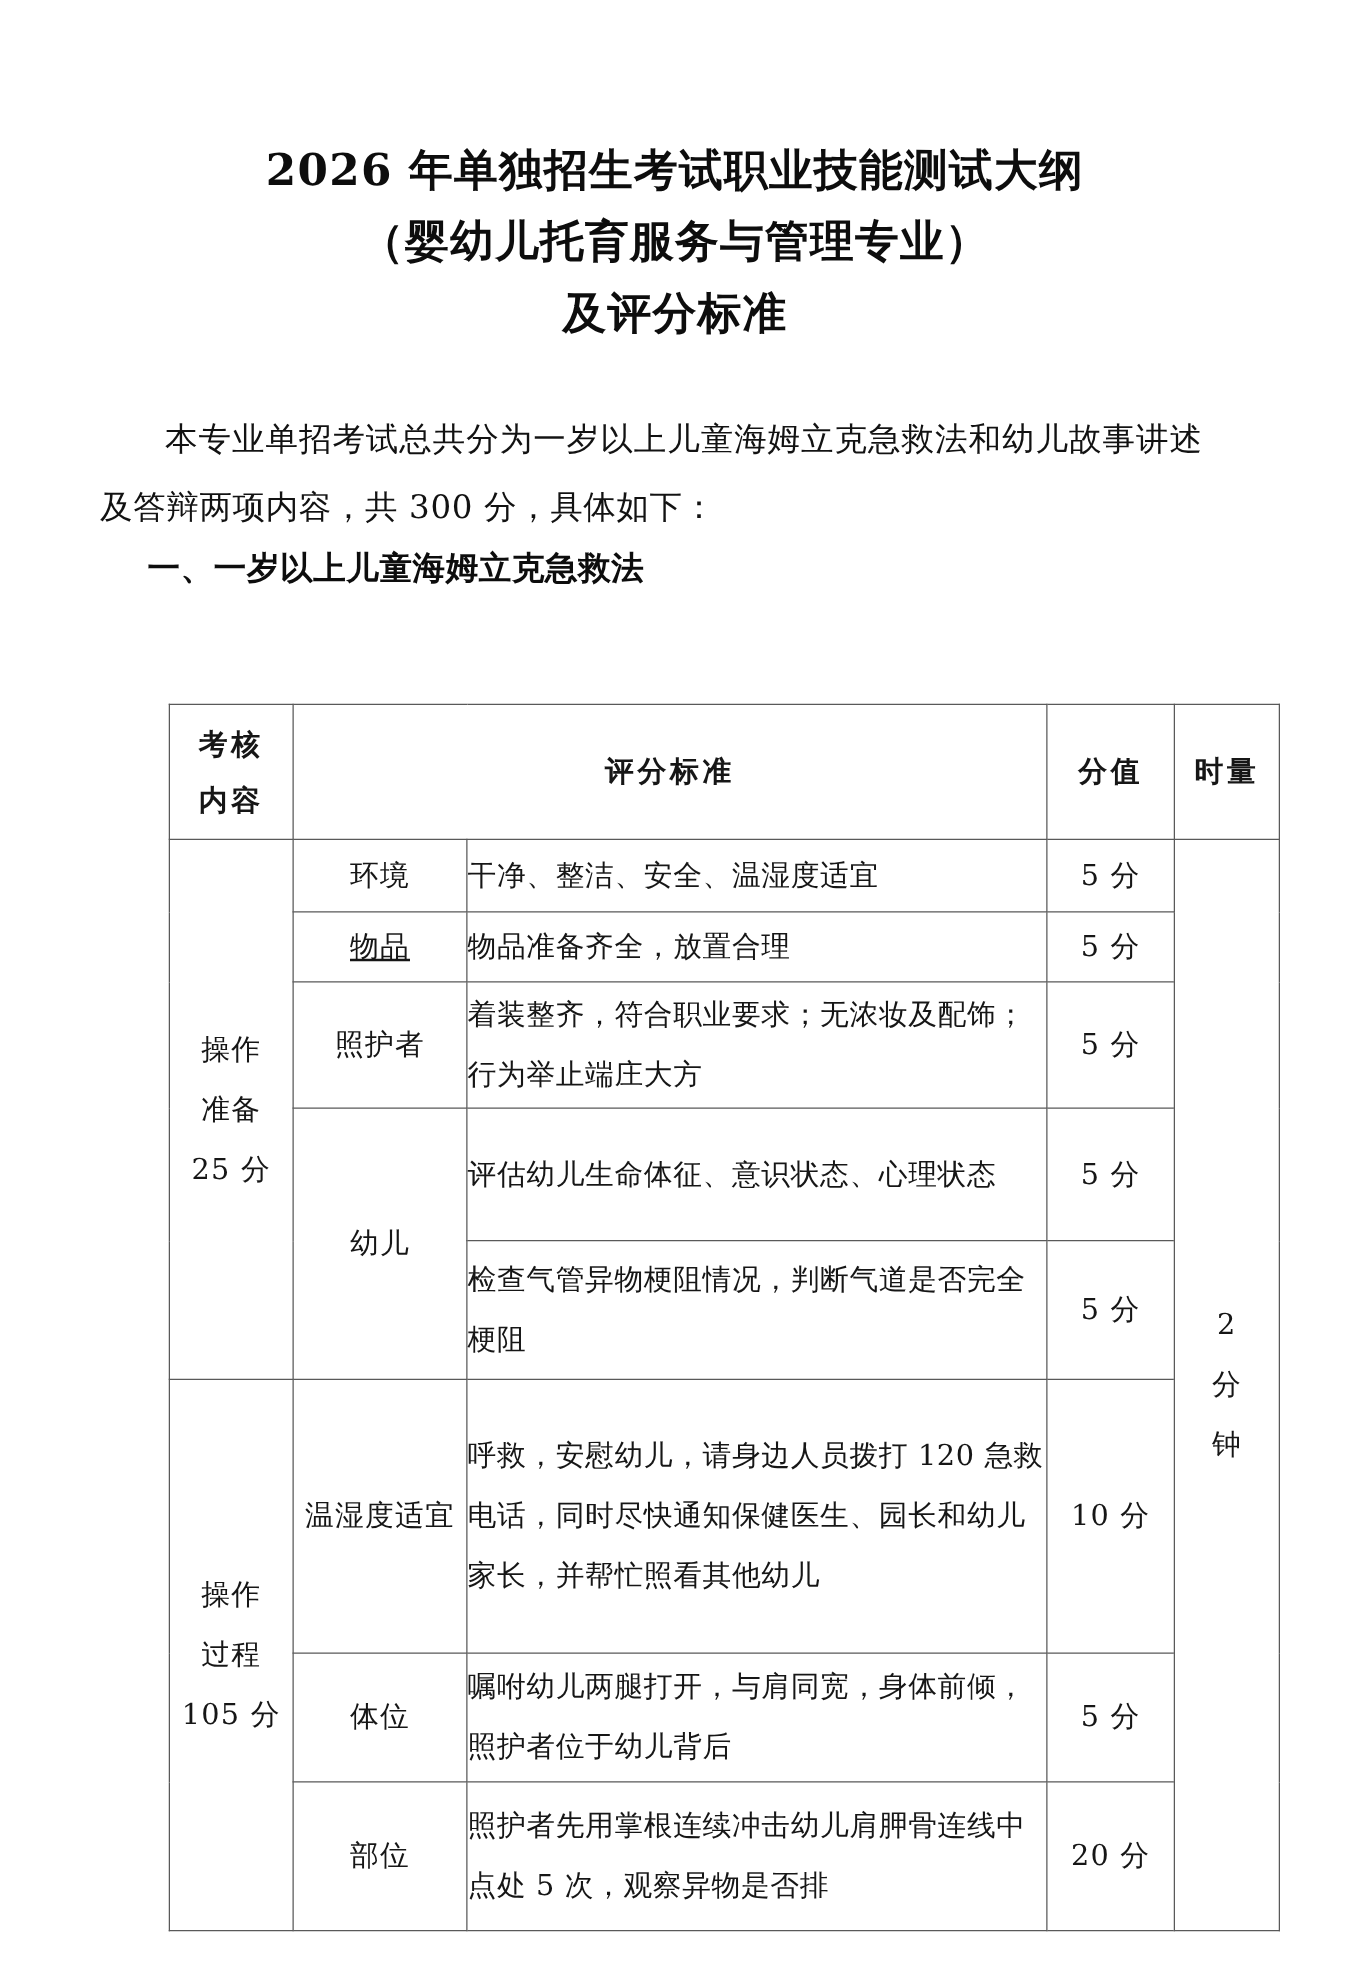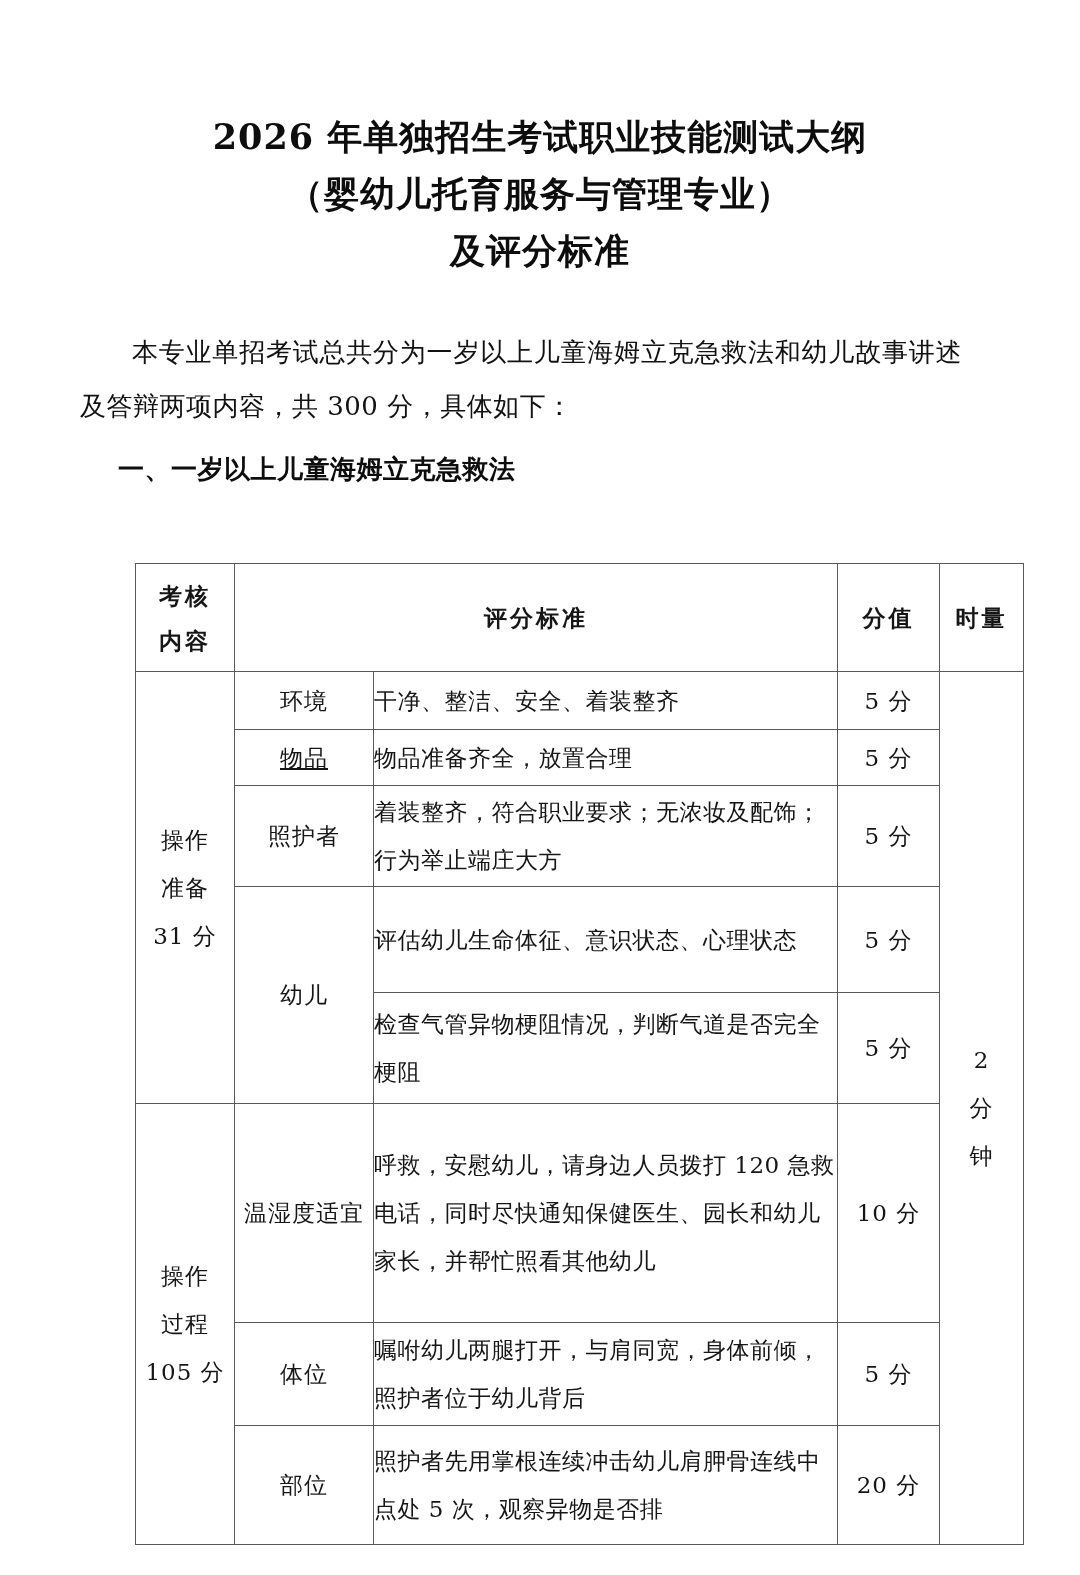--- a/index.html
+++ b/index.html
@@ -49,21 +49,20 @@
     letter-spacing: 0.5px;
     color: #121212;
   }
   .intro .indent {
     text-indent: 2em;
     display: block;
   }
 
   
   .section-heading {
-    margin-top: 14px;
     padding-left: 118px;
     font-size: 26px;
     font-weight: bold;
     line-height: 44px;
     letter-spacing: 0.5px;
     color: #0d0d0d;
   }
 
   
   .table-wrap {
@@ -172,24 +171,24 @@
           </td>
           <td class="hdr" colspan="2">评分标准</td>
           <td class="hdr">分值</td>
           <td class="hdr">时量</td>
         </tr>
 
         <tr>
           <td class="stack" rowspan="5">
             <span>操作</span>
             <span>准备</span>
-            <span>31 分</span>
+            <span>25 分</span>
           </td>
           <td class="cell-center r-h57">环境</td>
-          <td class="cell-desc">干净、整洁、安全、着装整齐</td>
+          <td class="cell-desc">干净、整洁、安全、温湿度适宜</td>
           <td class="cell-center">5 分</td>
           <td class="vertical-dur" rowspan="8">
             <span>2</span>
             <span>分</span>
             <span>钟</span>
           </td>
         </tr>
 
         <tr>
           <td class="cell-center r-h55">物品</td>

